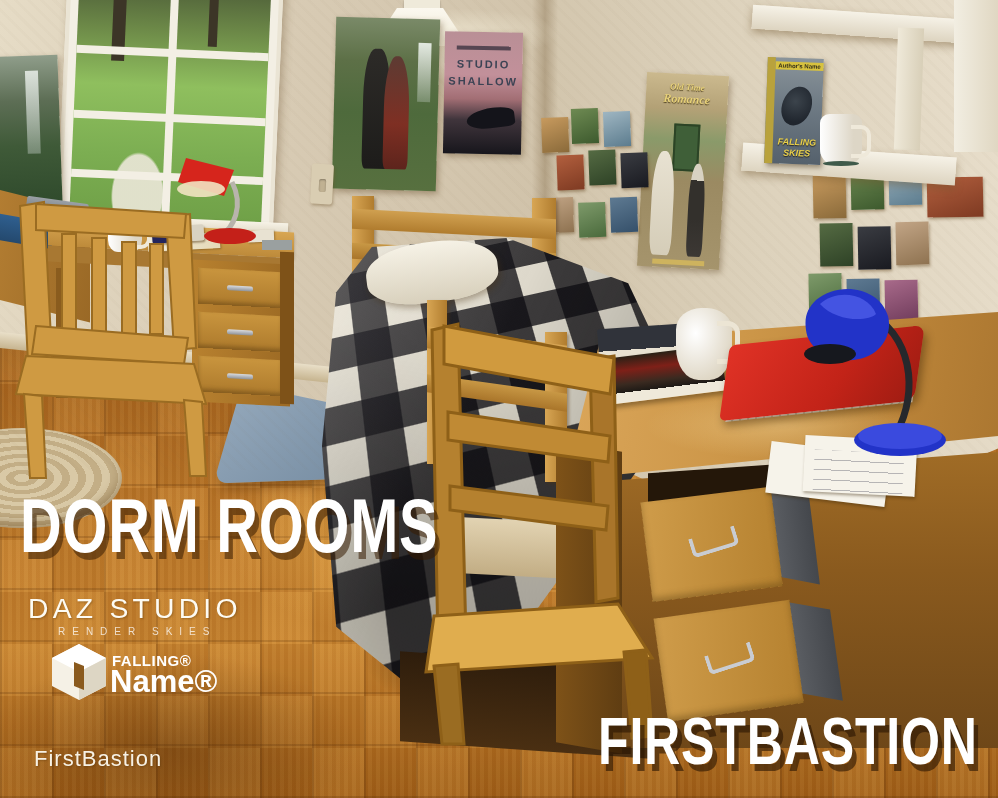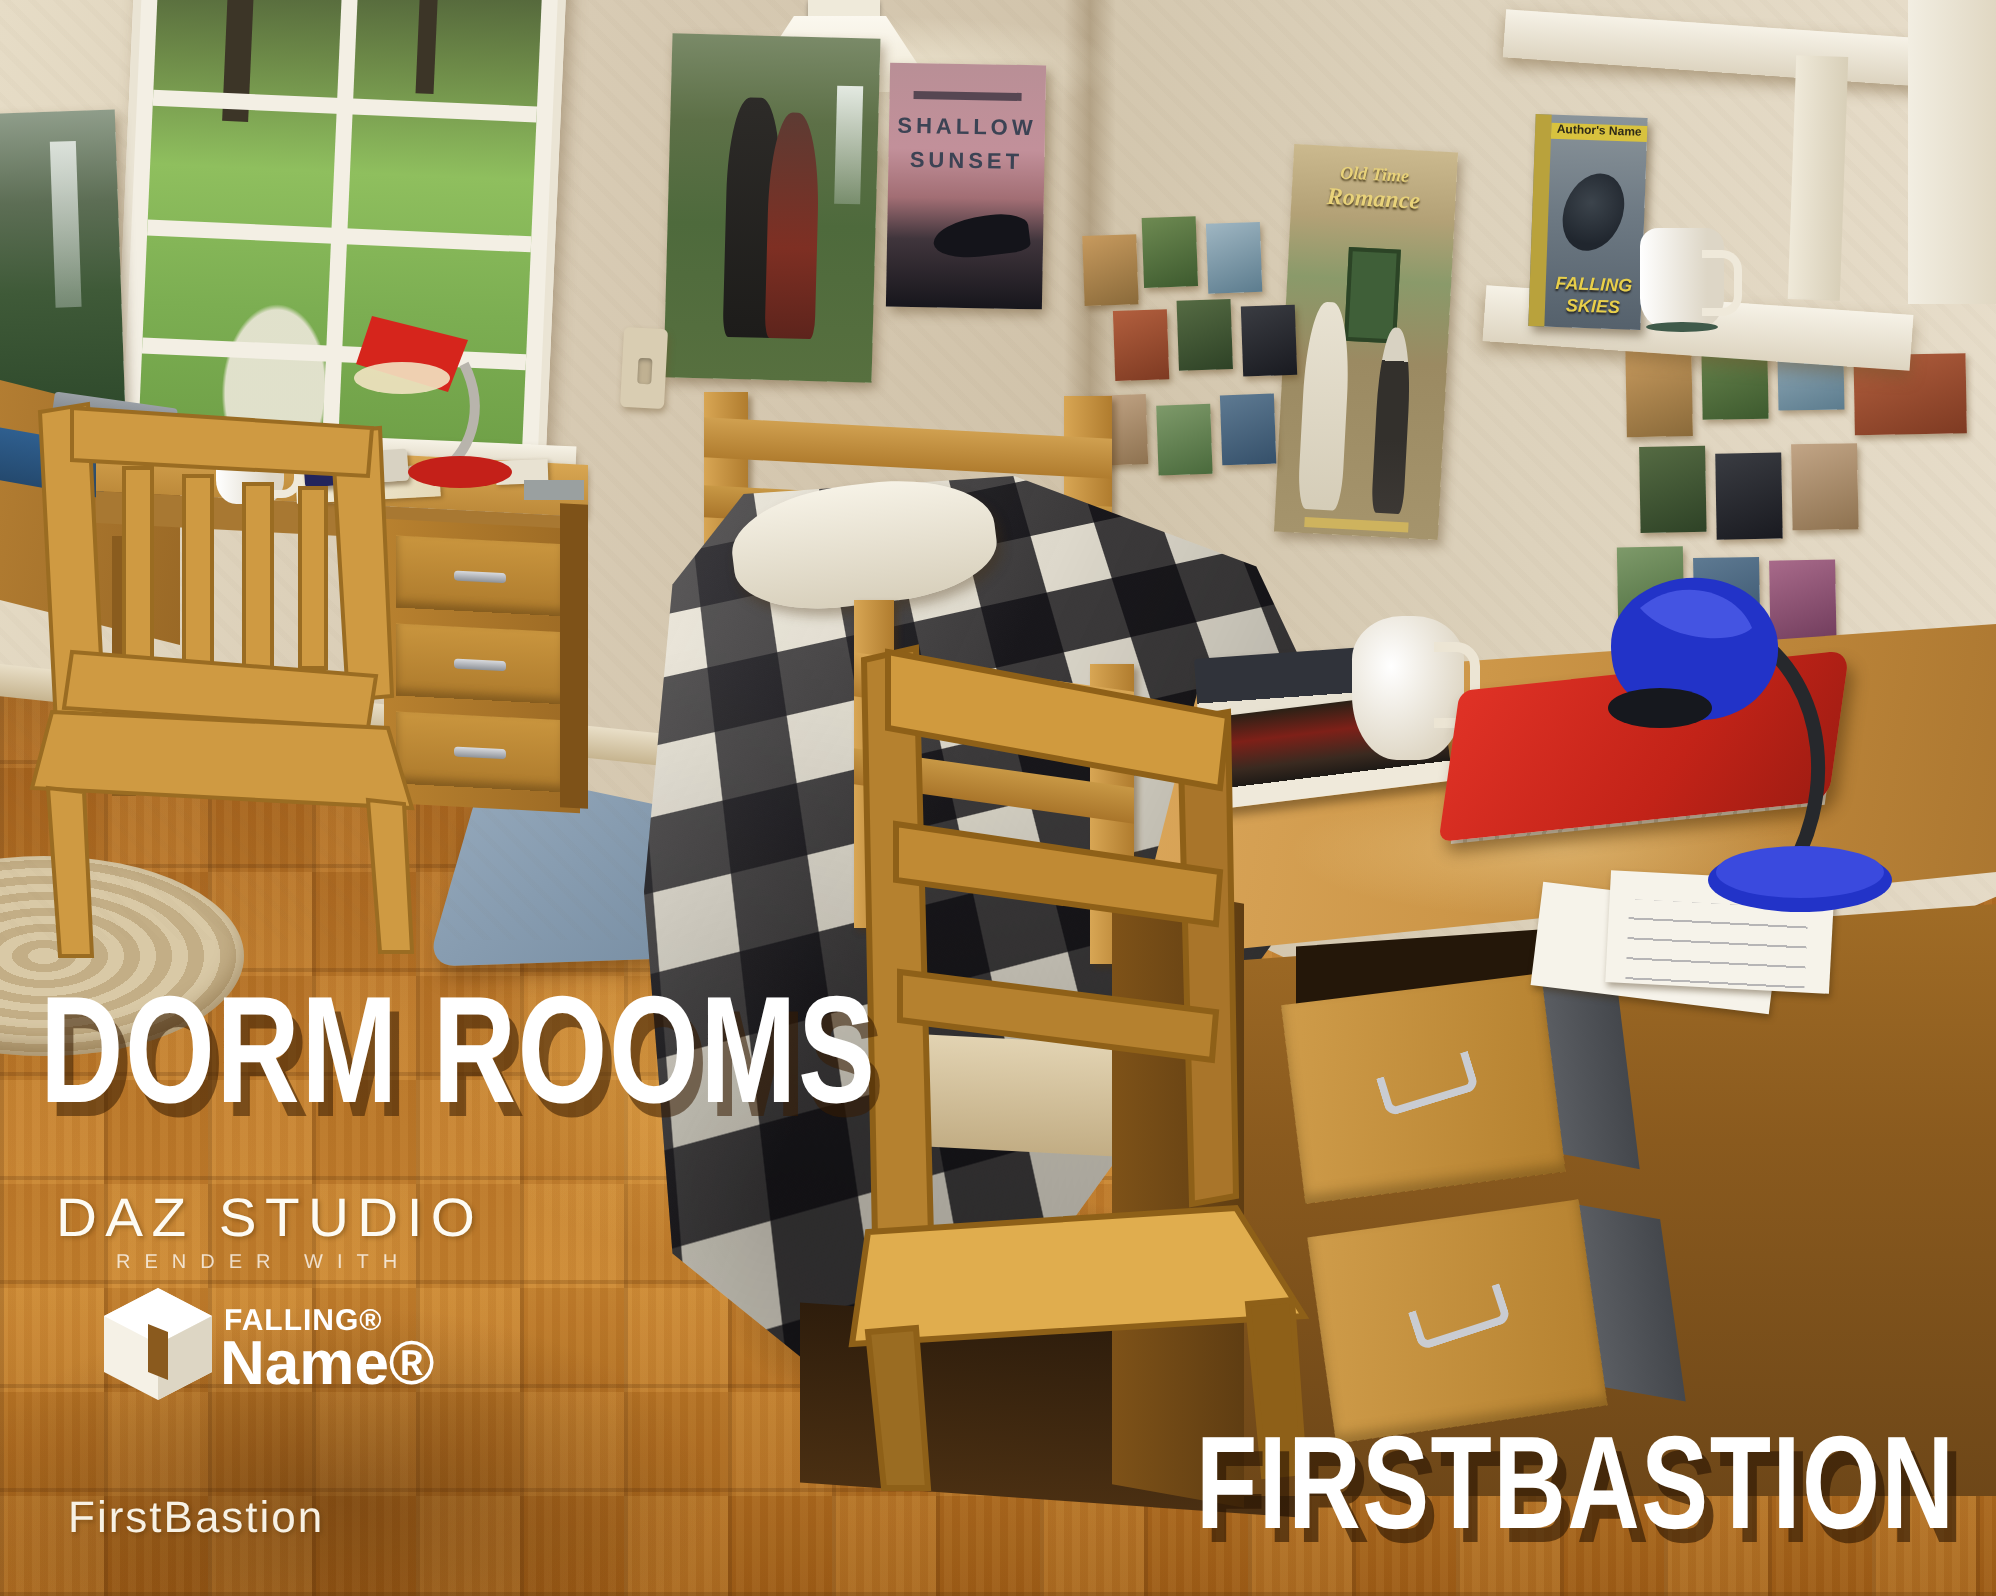--- a/index.html
+++ b/index.html
@@ -313,22 +313,22 @@
 
   <div class="abs poster poster-couple">
     <div class="couple-fig1"></div>
     <div class="couple-fig2"></div>
     <div class="couple-fall"></div>
   </div>
 
   <div class="abs poster poster-sunset">
     <div class="sunset-tagline"></div>
     <div class="sunset-title">
+      <div>STUDIO</div>
       <div>SHALLOW</div>
-      <div>SUNSET</div>
     </div>
     <div class="sunset-rock"></div>
   </div>
 
   <div class="abs poster poster-oldtime">
     <div class="oldtime-l1">Old Time</div>
     <div class="oldtime-l2">Romance</div>
     <div class="oldtime-door"></div>
     <div class="oldtime-fig1"></div>
     <div class="oldtime-fig2"></div>
@@ -495,21 +495,21 @@
       <polygon points="44,96 206,120 204,146 44,124" fill="#c08a34"></polygon>
       <polygon points="46,170 204,190 202,214 46,194" fill="#b5812f"></polygon>
       <polygon points="30,300 214,288 248,342 22,356" fill="#e0ad4e"></polygon>
       <polygon points="30,350 54,348 60,428 38,428" fill="#9a6c22"></polygon>
       <polygon points="220,336 242,334 248,420 228,422" fill="#8e6018"></polygon>
     </g>
   </svg>
 
   <div class="abs overlay-text title">DORM ROOMS</div>
   <div class="abs overlay-text daz">DAZ STUDIO</div>
-  <div class="abs overlay-text renderwith">RENDER WITH</div>
+  <div class="abs overlay-text renderwith">RENDER SKIES</div>
 
   <svg class="abs nvidia-cube" viewBox="0 0 58 60">
     <polygon points="29,2 56,16 56,44 29,58 2,44 2,16" fill="#f5f1e6"></polygon>
     <polygon points="29,2 56,16 29,30 2,16" fill="#ffffff"></polygon>
     <polygon points="29,30 56,16 56,44 29,58" fill="#ddd6c4"></polygon>
     <polygon points="24,20 34,24 34,48 24,44" fill="#8a5a1e"></polygon>
   </svg>
   <div class="abs overlay-text nvidia-label">FALLING®</div>
   <div class="abs overlay-text iray-label">Name®</div>
 

